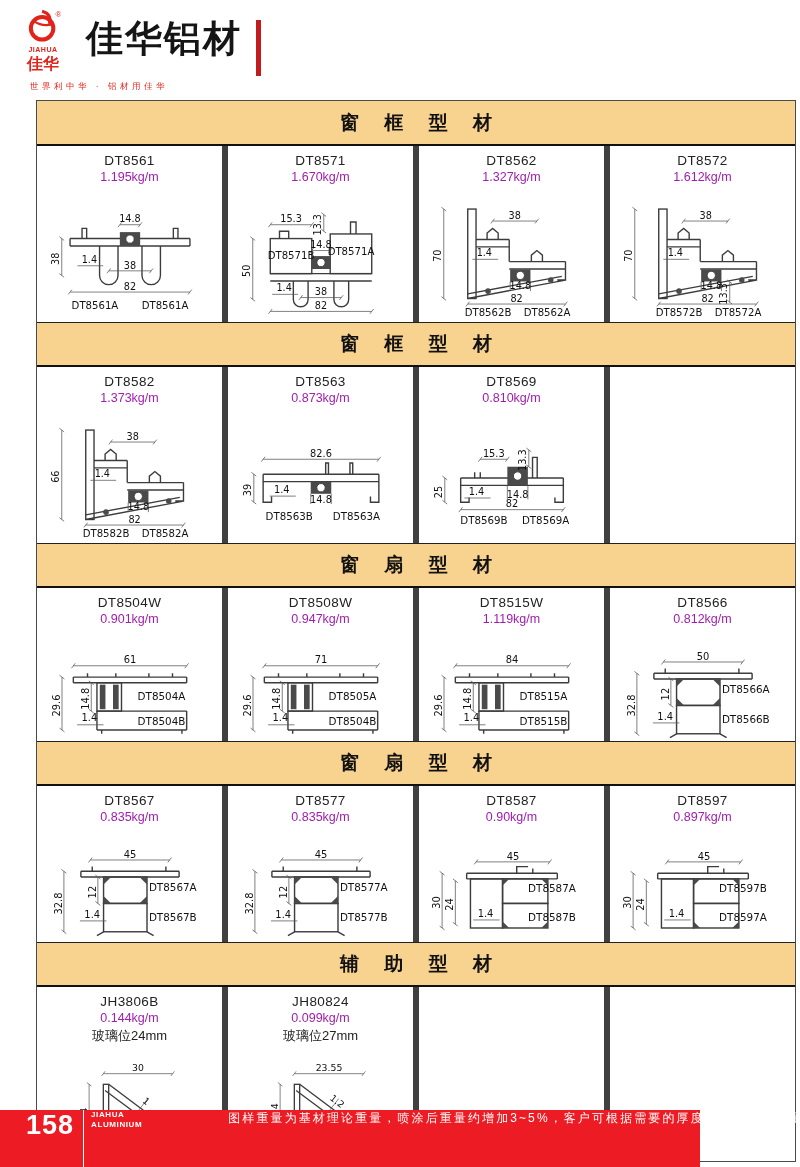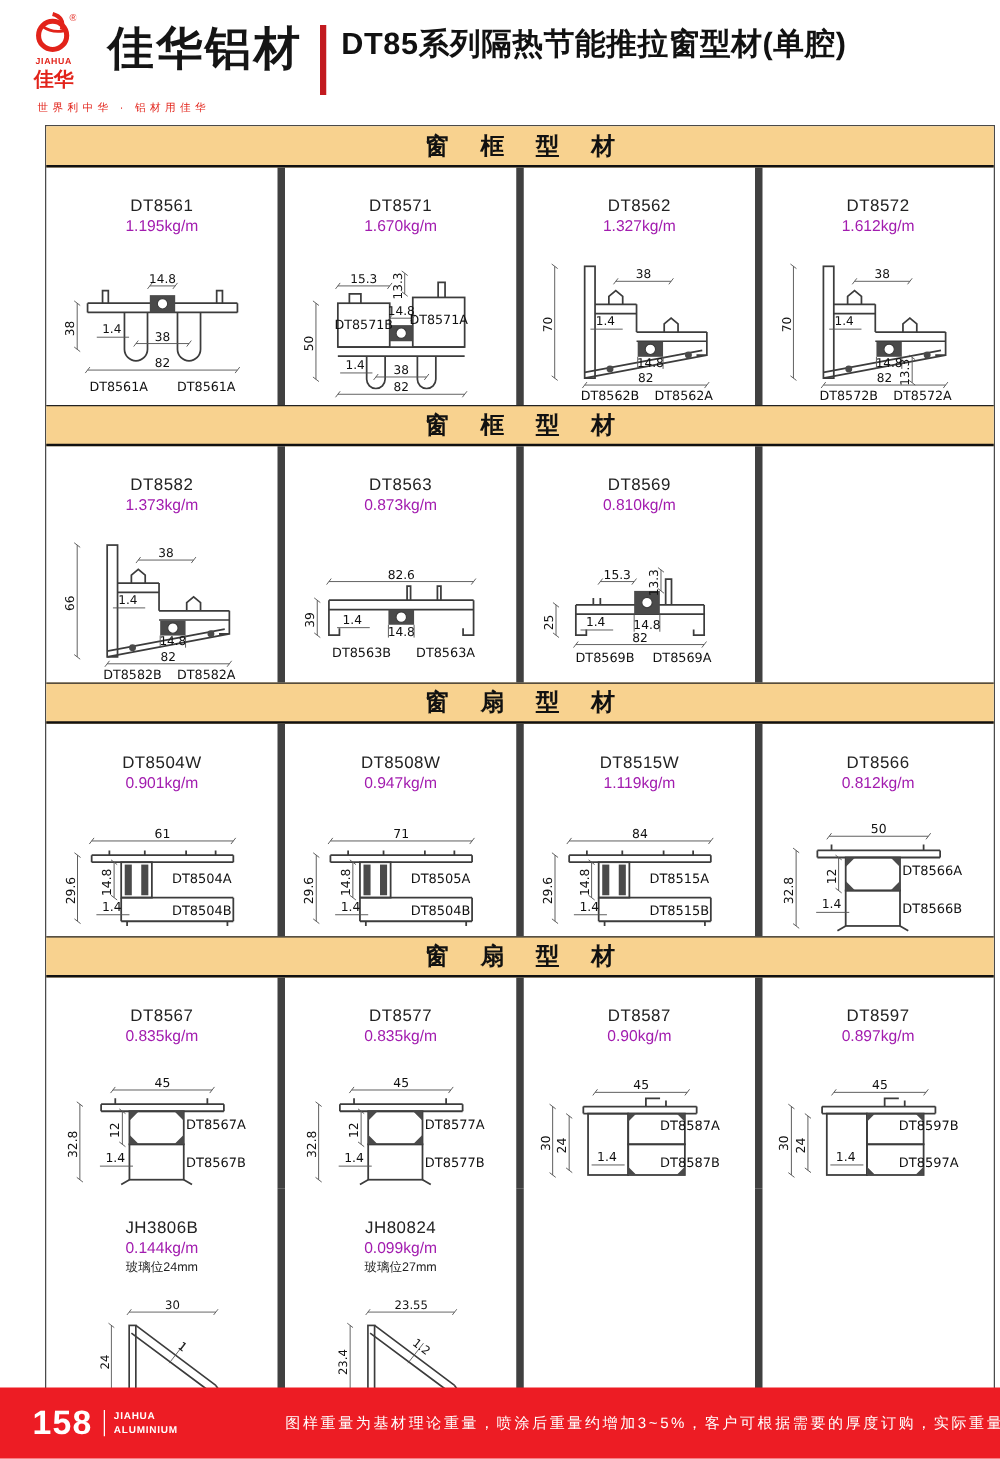--- a/index.html
+++ b/index.html
@@ -15,45 +15,45 @@
 .emblem-col .mark-cn{color:var(--red,#e2231a);font-size:16px;font-weight:bold;margin-top:1px}
 .brand-big{font-size:37px;font-weight:bold;color:#151515;line-height:1.05;margin:12px 0 0 20px;letter-spacing:2px}
 .tagline{color:var(--red,#e2231a);font-size:8.5px;letter-spacing:3.5px;margin:6px 0 0 10px;font-weight:normal}
 .divider{width:5px;height:56px;background:var(--red_dark,#c21a1f);margin:12px 12px 0 14px}
 .title-col{padding-top:10px}
 .doc-title{font-size:24.5px;font-weight:bold;color:#111;letter-spacing:.5px}
 .doc-subtitle{font-size:11px;color:#222;margin-top:6px;letter-spacing:.2px;word-spacing:2px}
 
 .profile-table{margin:4px 4px 0 36px;width:760px;border:1.2px solid #4a4a4a;background:#fff}
 .sec-head{background:var(--tan,#f8d28f);border-top:1.5px solid #222;border-bottom:2px solid #111;
-          height:33px;display:flex;align-items:center;justify-content:center}
+          height:45px;display:flex;align-items:center;justify-content:center}
 .sec-head span{font-size:19px;font-weight:bold;color:#111;letter-spacing:10px;text-indent:10px}
 .profile-table .sec-head:first-child{border-top:none}
 .row{display:flex}
-.cell{flex:1;text-align:center;padding-top:23px;min-width:0}
+.cell{flex:1;text-align:center;padding-top:7px;min-width:0}
 .cell+.cell{border-left:6px solid #404040}
 .row-0 .cell,.row-1 .cell{min-height:176px}
 .row-2 .cell{min-height:148px}
 .row-3 .cell{min-height:156px}
 .row-4 .cell{min-height:170px}
 .code{font-size:13.5px;color:#222;letter-spacing:.4px}
 .weight{font-size:12.5px;color:#a21caf;margin-top:2px}
-.note{font-size:10px;color:#222;margin-top:2px}
+.note{font-size:13px;color:#222;margin-top:2px}
 .draw-svg{display:block;margin:2px auto 0}
 .draw-svg .prof path,.draw-svg .prof rect{fill:none;stroke:#3c3c3c;stroke-width:1.5}
 .draw-svg .prof .tb{fill:#4a4a4a;stroke:none}
 .draw-svg .prof circle.tb{stroke:none}
 .draw-svg .prof .tbc{fill:#fff;stroke:#3c3c3c;stroke-width:1}
 .draw-svg .dims line{stroke:#555;stroke-width:.8}
 .draw-svg .dims text{font-size:10.5px;fill:#111;text-anchor:middle;font-family:"DejaVu Sans",sans-serif}
 .draw-svg .dims text.pl{font-size:11px}
 .draw-svg .dims text.start{text-anchor:start}
 
-.page-footer{position:absolute;left:0;bottom:0;width:800px;height:57px;background:var(--footer_red,#ed1c24);
-             display:flex;align-items:center;padding:0 26px;color:#fff}
+.page-footer{position:absolute;left:0;bottom:0;width:700px;height:57px;background:var(--footer_red,#ed1c24);
+             display:flex;padding:0 26px;color:#fff}
 .page-num{font-size:27px;font-weight:bold;letter-spacing:1px}
 .brand-stack{border-left:1.5px solid #fff;margin-left:9px;padding-left:7px;font-size:8px;line-height:1.3;letter-spacing:.6px;font-weight:bold}
 .footer-note{margin-left:86px;font-size:12px;letter-spacing:2.1px;white-space:nowrap}
 </style>
 </head>
 <body>
 
 <div class="page-header">
   <div class="logo-block">
     <div class="logo-row">
@@ -68,21 +68,20 @@
         </svg>
         <div class="mark">JIAHUA</div>
         <div class="mark-cn">佳华</div>
       </div>
       <div class="brand-big">佳华铝材</div>
     </div>
     <div class="tagline">世界利中华 · 铝材用佳华</div>
   </div>
   <div class="divider"></div>
   <div class="title-col">
-    <div class="doc-title">DT85系列隔热节能推拉窗型材(单腔)</div>
   </div>
 </div>
 
 <div class="profile-table" id="profile-table">
     <div class="sec-head">
       <span>窗 框 型 材</span>
     </div>
     <div class="row row-0">
       <div class="cell">
     <div class="code">DT8561</div>
@@ -600,20 +599,23 @@
             <line x1="27.4" y1="102" x2="32.6" y2="106"></line>
             <text x="27.5" y="83" transform="rotate(-90 27.5 83)">24</text>
             <line x1="49" y1="99.5" x2="77" y2="99.5"></line>
             <text x="62" y="96">1.4</text>
             <text x="107" y="70" class="pl start">DT8597B</text>
             <text x="107" y="101" class="pl start">DT8597A</text>
           </g>
         </svg>
   </div>
     </div>
+    <div class="sec-head">
+      <span>辅 助 型 材</span>
+    </div>
     <div class="row row-4">
       <div class="cell">
     <div class="code">JH3806B</div>
     <div class="weight">0.144kg/m</div>
     <div class="note">玻璃位24mm</div>
     <svg class="draw-svg" width="160" viewBox="0 0 180 128">
           <g class="prof">
             <rect x="60" y="42" width="6" height="62"></rect>
             <path d="M66 104 h12 v8 h-18 M66 42 L138 96 M62 49 L132 101 M138 96 l5 7 l-7 4"></path>
           </g>

